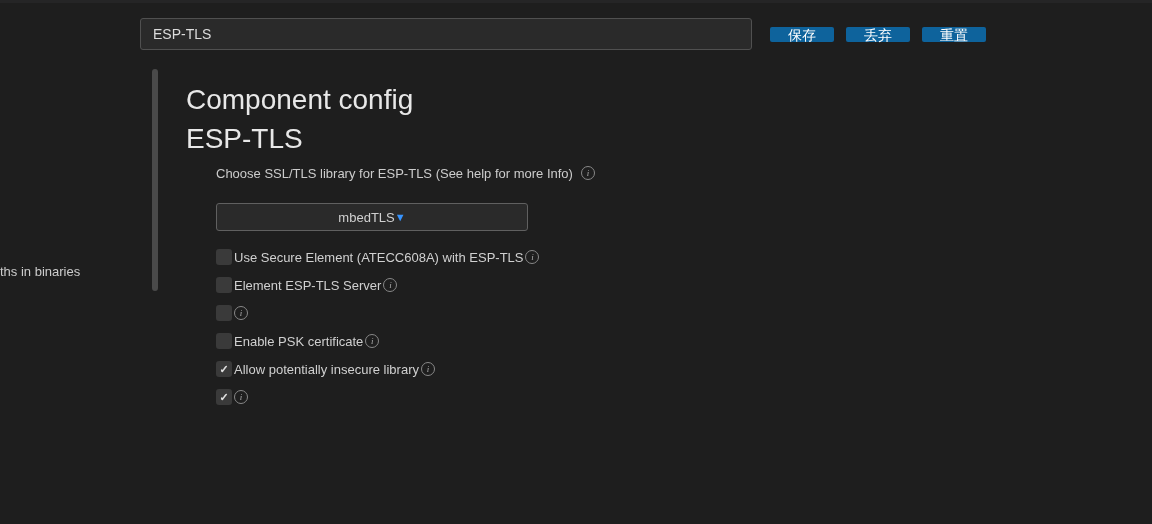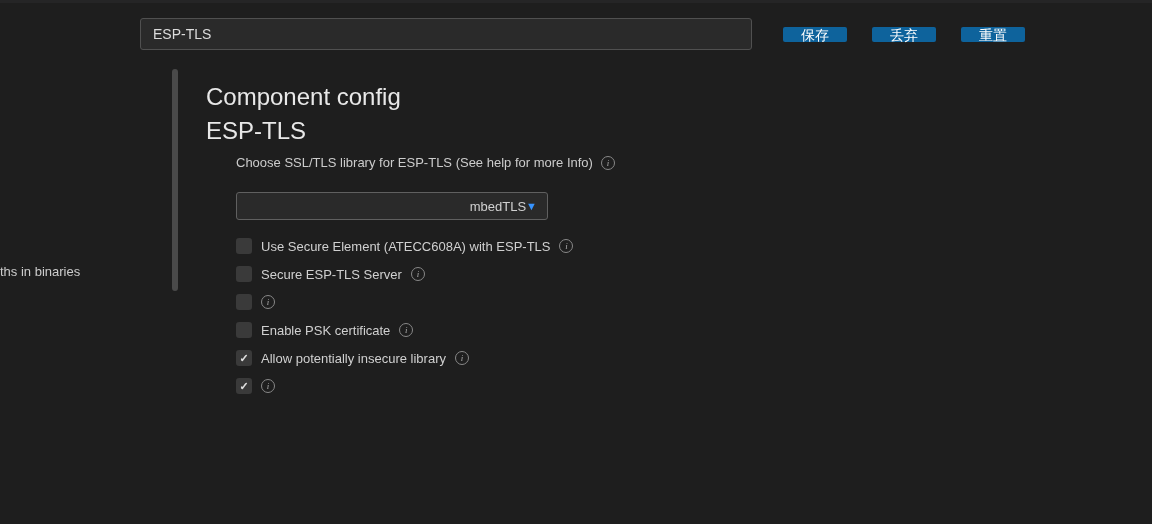--- a/index.html
+++ b/index.html
@@ -41,25 +41,24 @@
     .btn-group { display: flex; gap: 12px; margin-left: 6px; }
     .btn {
       background: #0e639c;
       color: #fff;
       border: none;
       height: 15px;
       padding: 0 18px;
       font-size: 14px;
       border-radius: 2px;
       cursor: pointer;
-      margin-left: 13px;
     }
     .main-area { display: flex; }
     .left-col {
-      width: 172px;
+      width: 152px;
       flex-shrink: 0;
       padding-top: 200px;
       color: #cccccc;
       font-size: 13px;
       padding-left: 0;
     }
     .left-item {
       white-space: nowrap;
       overflow: hidden;
     }
@@ -75,28 +74,28 @@
       width: 6px;
       height: 222px;
       background: #4a4a4a;
       border-radius: 3px;
     }
     .content-col {
       padding-left: 28px;
       padding-top: 16px;
     }
     .h1 {
-      font-size: 24px;
+      font-size: 28px;
       font-weight: 400;
       color: #e8e8e8;
       line-height: 1.4;
     }
     .desc-row {
       display: flex;
-      align-items: flex-end;
+      align-items: flex-start;
       gap: 8px;
       margin-top: 8px;
       color: #cccccc;
       padding-left: 30px;
     }
     .info-icon {
       width: 14px; height: 14px;
       border: 1px solid #888;
       border-radius: 50%;
       display: inline-flex;
@@ -112,37 +111,37 @@
       margin-top: 22px;
       margin-left: 30px;
       width: 312px;
       height: 28px;
       background: #2a2a2a;
       border: 1px solid #606060;
       border-radius: 3px;
       color: #d0d0d0;
       display: flex;
       align-items: center;
-      justify-content: flex-end;
+      justify-content: center;
       padding: 0 10px;
       cursor: pointer;
       font-size: 13px;
     }
     .chevron {
       color: #3794ff;
       font-size: 11px;
     }
     .check-list {
       margin-top: 12px;
       margin-left: 30px;
     }
     .check-row {
       display: flex;
       align-items: center;
-      gap: 9px;
+      gap: 2px;
       padding: 6px 0;
     }
     .checkbox {
       width: 16px; height: 16px;
       background: #3a3a3a;
       border-radius: 3px;
       display: inline-flex;
       align-items: center;
       justify-content: center;
       flex-shrink: 0;
@@ -193,21 +192,21 @@
       <span class="chevron">▼</span>
     </div>
     <div class="check-list">
         <div class="check-row">
           <span class="checkbox"></span>
           <span class="check-label">Use Secure Element (ATECC608A) with ESP-TLS</span>
           <span class="info-icon">i</span>
         </div>
         <div class="check-row">
           <span class="checkbox"></span>
-          <span class="check-label">Secure ESP-TLS Server</span>
+          <span class="check-label">Element ESP-TLS Server</span>
           <span class="info-icon">i</span>
         </div>
         <div class="check-row">
           <span class="checkbox"></span>
           <span class="info-icon">i</span>
         </div>
         <div class="check-row">
           <span class="checkbox"></span>
           <span class="check-label">Enable PSK certificate</span>
           <span class="info-icon">i</span>

